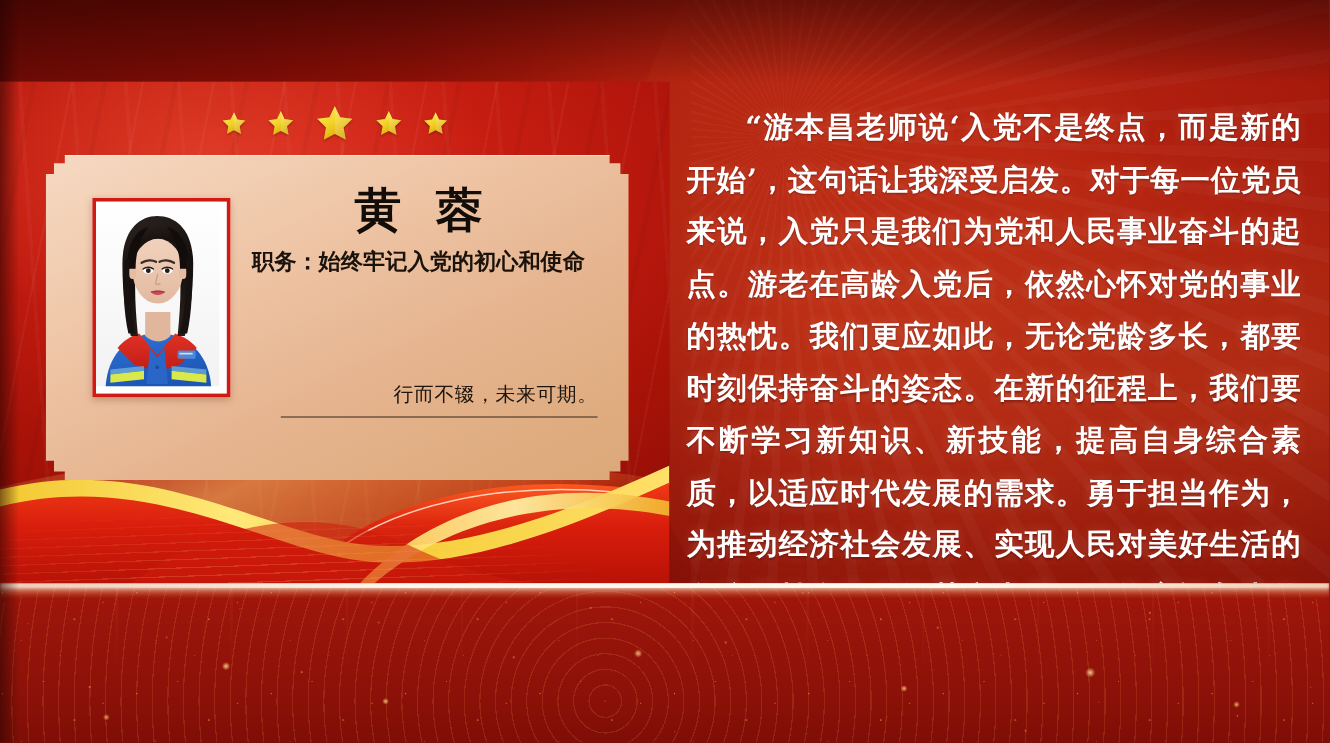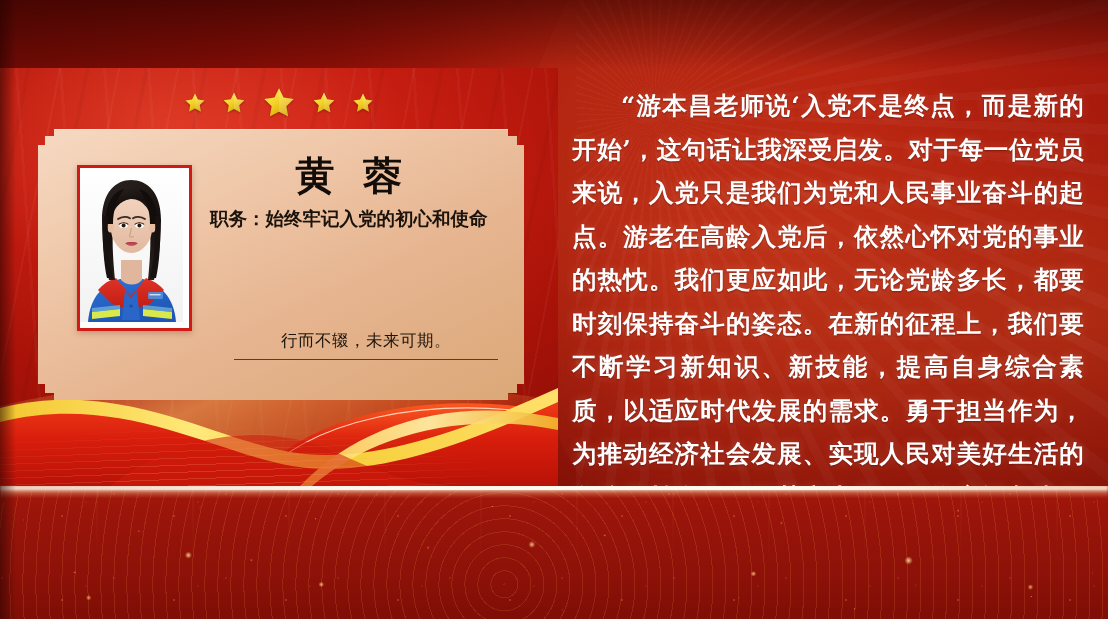--- a/index.html
+++ b/index.html
@@ -136,21 +136,21 @@
   .person-title{
     margin-top:7px;
     font-family:"DejaVu Serif","Liberation Serif",serif;
     font-weight:bold;
     font-size:18.5px;
     line-height:26px;
     color:#1a120b;
     letter-spacing:0px;
   }
   .motto-wrap{
-    position:absolute;left:196px;right:26px;top:200px;text-align:center;
+    position:absolute;left:196px;right:26px;top:188px;text-align:right;
   }
   .motto{
     font-family:"DejaVu Sans","Liberation Sans",sans-serif;
     font-size:16.5px;
     line-height:24px;
     color:#1d150d;
     letter-spacing:.5px;
   }
   .motto-rule{
     margin-top:6px;height:0;

